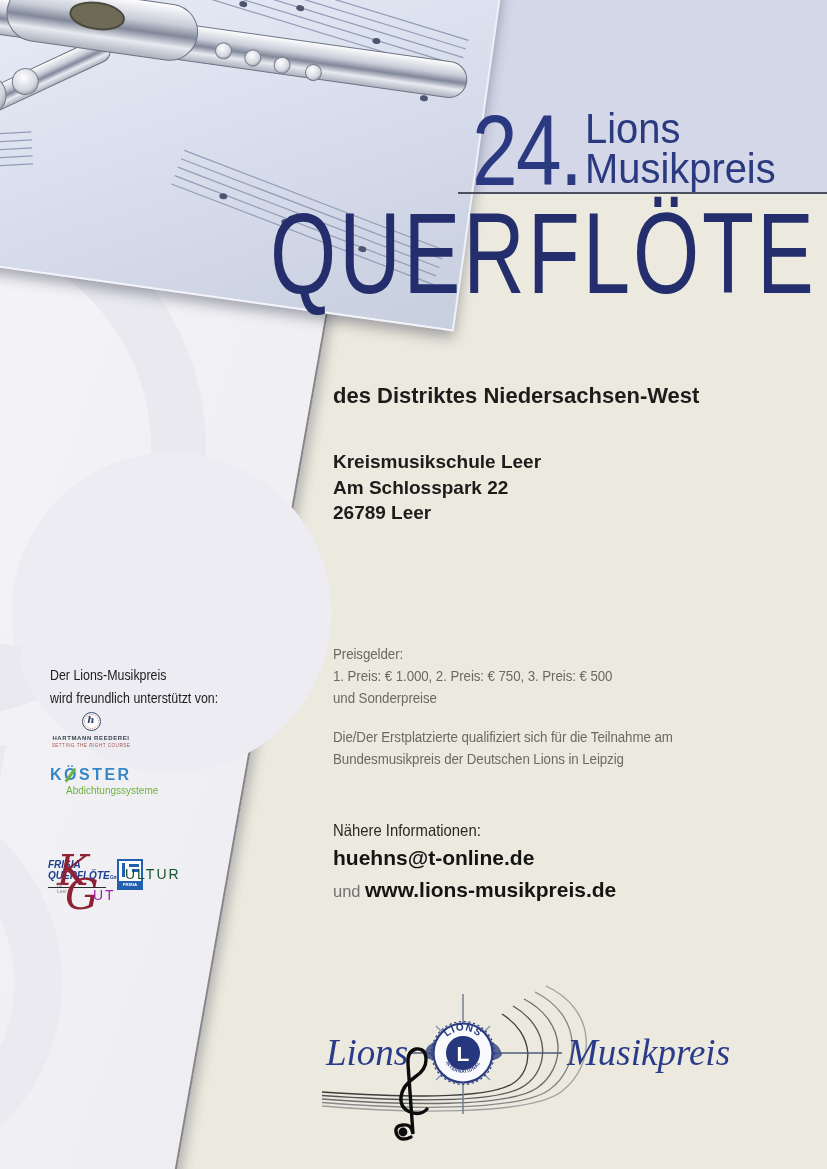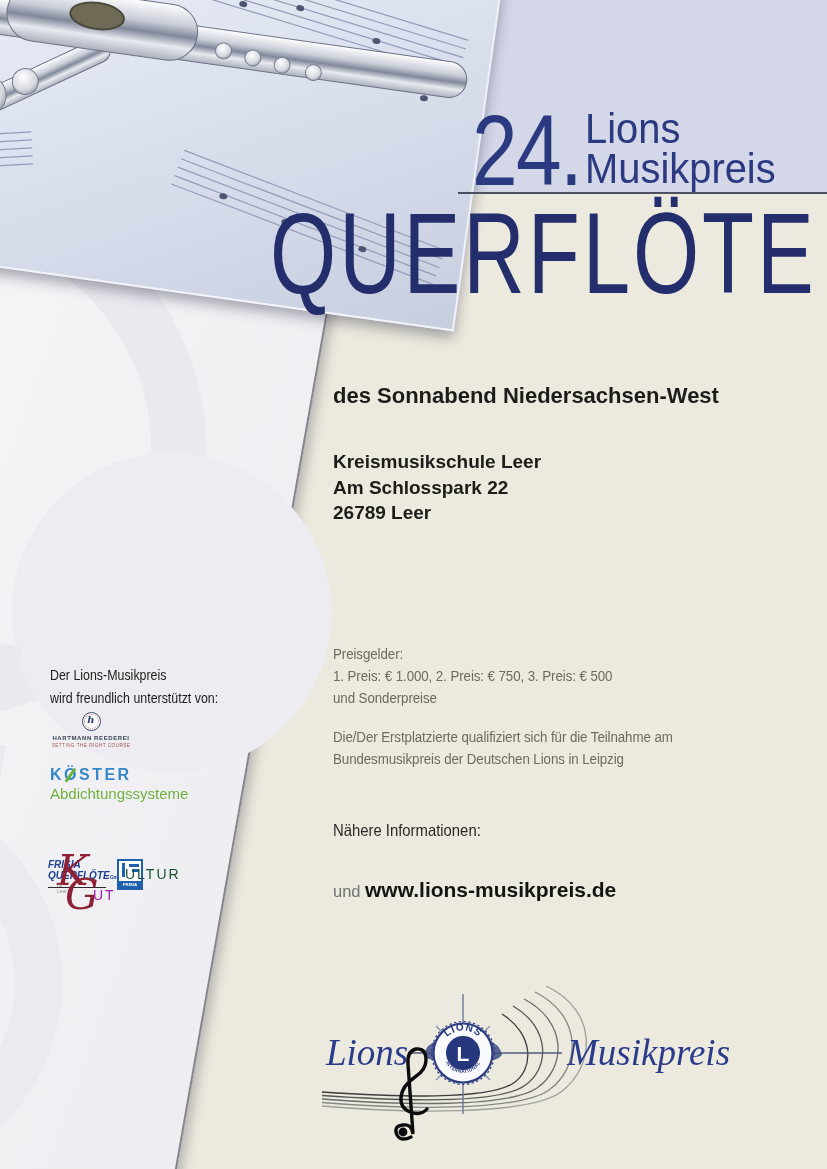--- a/index.html
+++ b/index.html
@@ -63,21 +63,21 @@
         border:1px dotted #c07a74;}
   .hartmann .circle .mono{position:absolute;left:0;right:0;top:1px;
         font-family:"DejaVu Serif",serif;font-style:italic;font-weight:bold;
         font-size:10px;color:#2c3c6e;}
   .hartmann .name{margin-top:4px;font-size:6px;letter-spacing:.6px;color:#3c4252;font-weight:bold;}
   .hartmann .tagline{margin-top:2px;font-size:4.6px;letter-spacing:.5px;color:#a8554e;}
   .koester{left:50px;top:766px;}
   .koester .name{font-size:16px;font-weight:bold;letter-spacing:2.5px;color:#3787c8;}
   .koester .slash{position:absolute;left:19px;top:1px;width:2.6px;height:16px;
                   background:#6fb13e;transform:rotate(36deg);}
-  .koester .sub{margin-top:1px;font-size:15px;color:#6fb13e;}
+  .koester .sub{margin-left:16px;margin-top:1px;font-size:10px;color:#6fb13e;}
   .frisia{left:48px;top:811px;margin-top:48px;}
   .frisia .wordmark{font-size:10px;font-weight:bold;font-style:italic;
                     color:#1e3f8f;line-height:11px;}
   .frisia .suffix{font-size:5px;font-style:italic;color:#1e3f8f;}
   .frisia .rule{width:58px;height:1px;background:#2b2b2b;margin-top:4px;}
   .frisia .box{position:absolute;left:69px;top:0;width:22px;height:27px;
                border:2px solid #2060ae;background:#fff;}
   .frisia .box .v{position:absolute;left:3px;top:2px;width:3px;height:14px;background:#2060ae;}
   .frisia .box .h1{position:absolute;right:2px;top:3px;width:10px;height:3px;background:#2060ae;}
   .frisia .box .h2{position:absolute;right:2px;top:8px;width:7px;height:3px;background:#2060ae;}
@@ -194,41 +194,42 @@
   </div>
 
   <div class="abs header-line"></div>
   <div class="abs edition">24.</div>
   <div class="abs brand">
     <div>Lions</div>
     <div>Musikpreis</div>
   </div>
   <div class="abs instrument">QUERFLÖTE</div>
 
-  <div class="abs district t-dark">des Sonnabend Niedersachsen-West</div>
+  <div class="abs district t-dark">des Distriktes Niedersachsen-West</div>
 
   <div class="abs block-bold venue">
     <div>Kreismusikschule Leer</div>
     <div>Am Schlosspark 22</div>
     <div>26789 Leer</div>
   </div>
 
 
   <div class="abs gray-block prizes">
     <div>Preisgelder:</div>
     <div>1. Preis: € 1.000, 2. Preis: € 750, 3. Preis: € 500</div>
     <div>und Sonderpreise</div>
   </div>
 
   <div class="abs gray-block qual">
     <div>Die/Der Erstplatzierte qualifiziert sich für die Teilnahme am</div>
     <div>Bundesmusikpreis der Deutschen Lions in Leipzig</div>
   </div>
 
   <div class="abs info-label">Nähere Informationen:</div>
+  <div class="abs email">huehns@t-online.de</div>
   <div class="abs webline">
     <span class="und">und</span>
     <span class="site">www.lions-musikpreis.de</span>
   </div>
 
   <div class="abs sp-intro">
     <div>Der Lions-Musikpreis</div>
     <div>wird freundlich unterstützt von:</div>
   </div>
 

